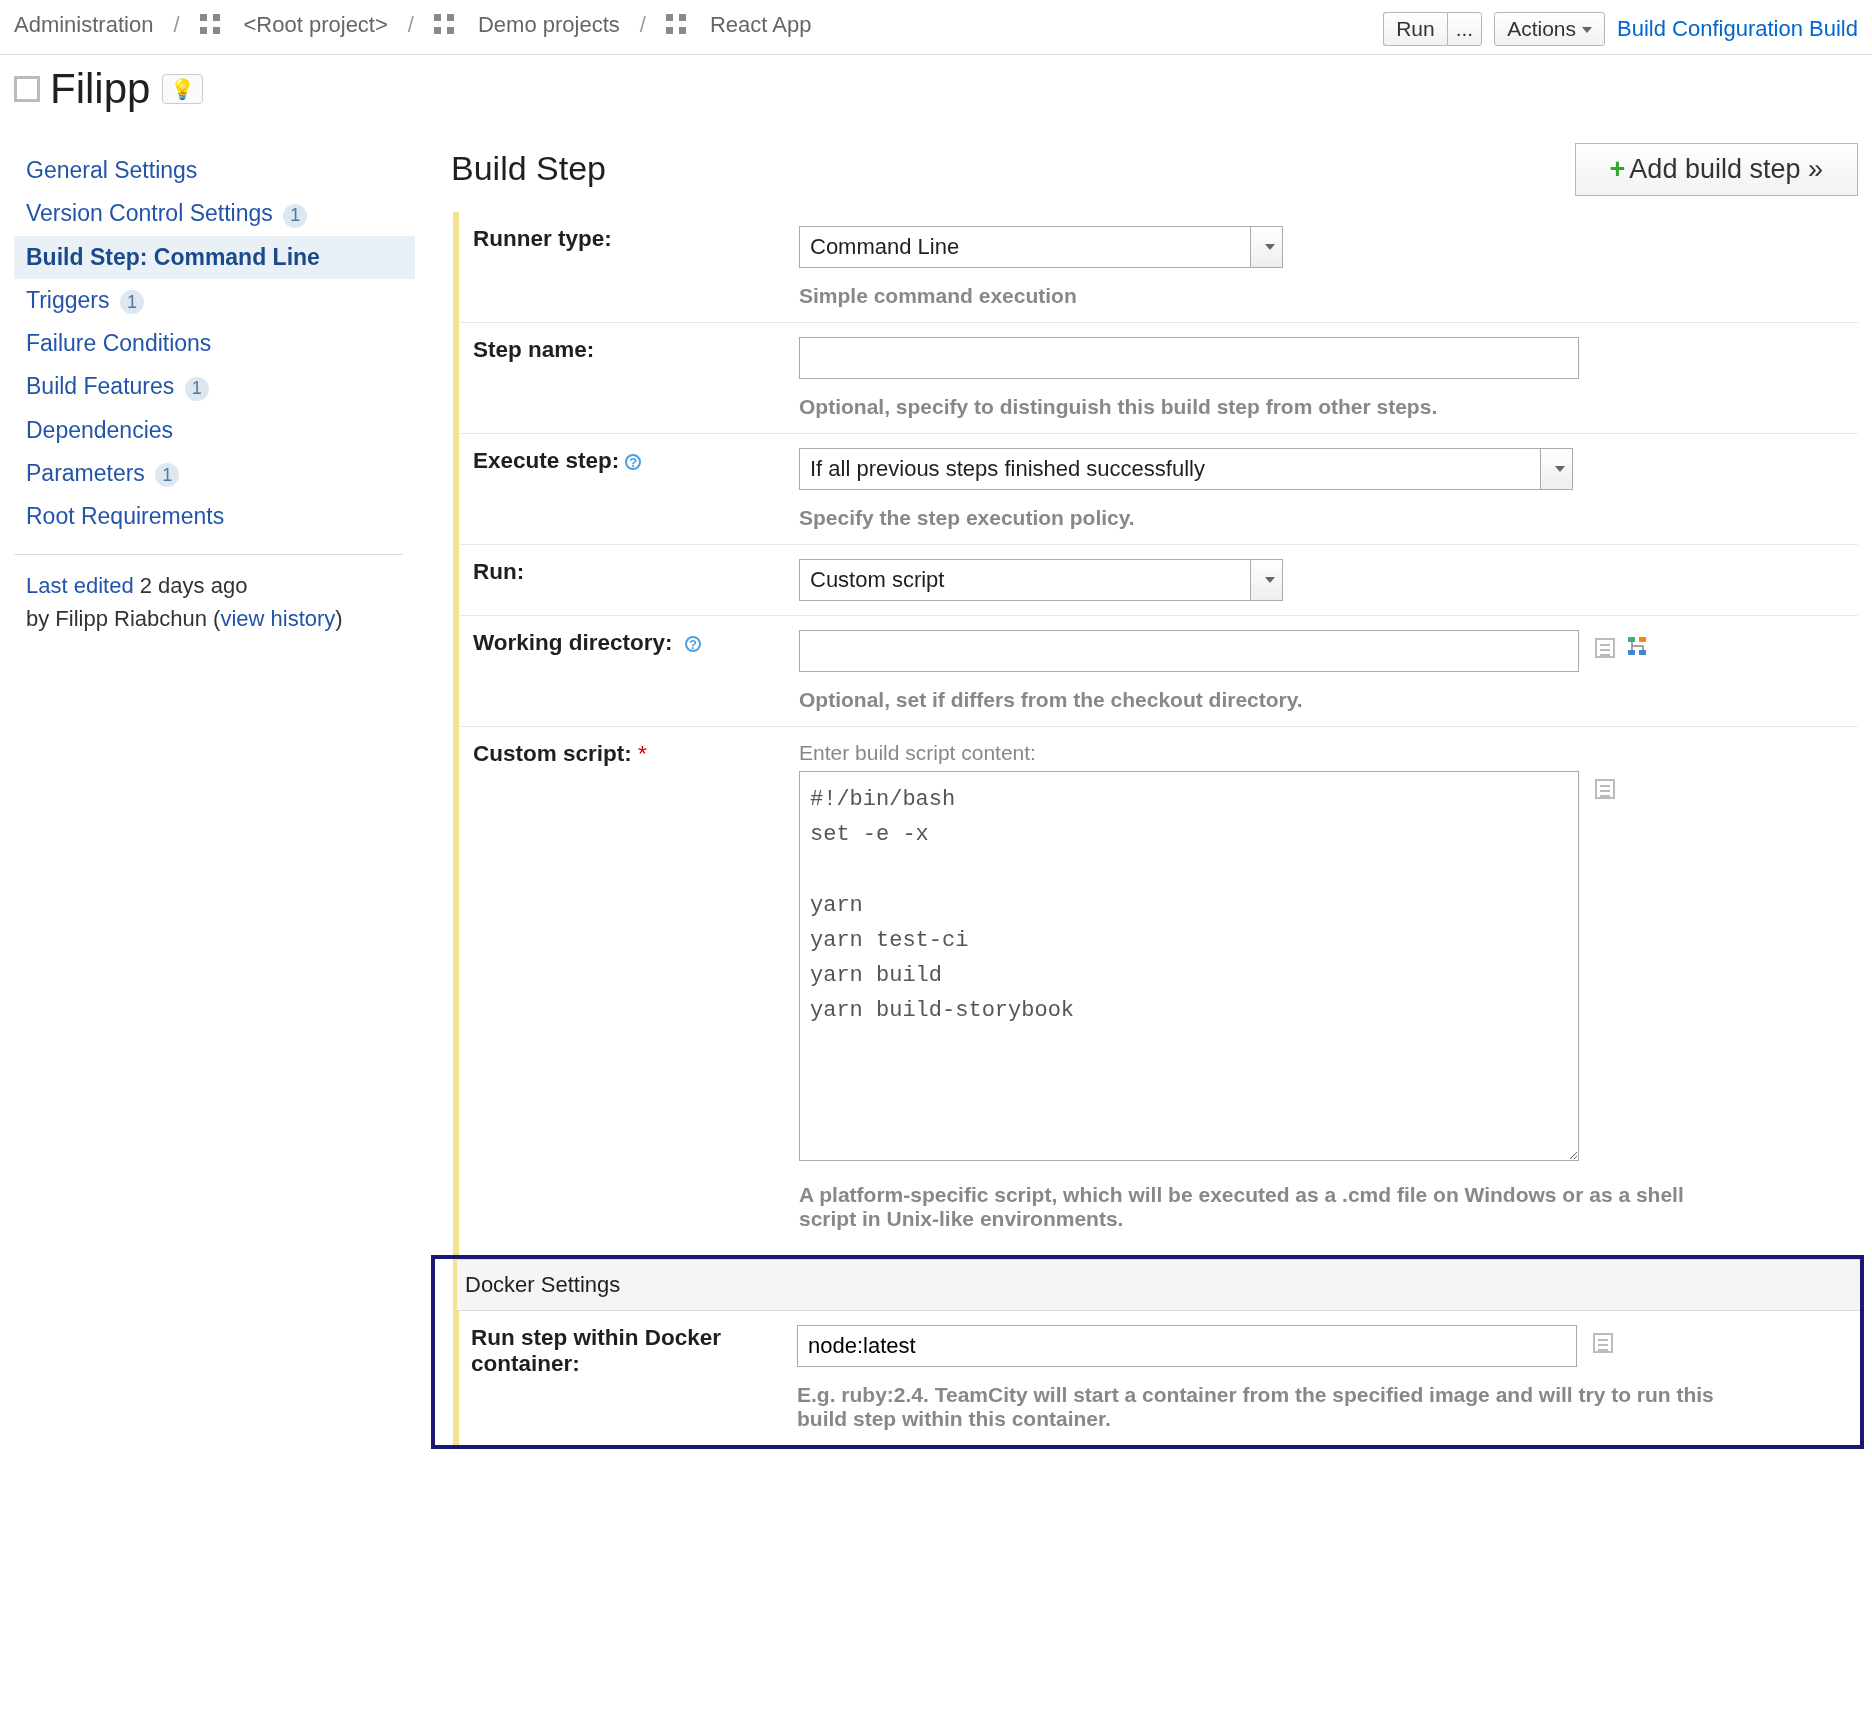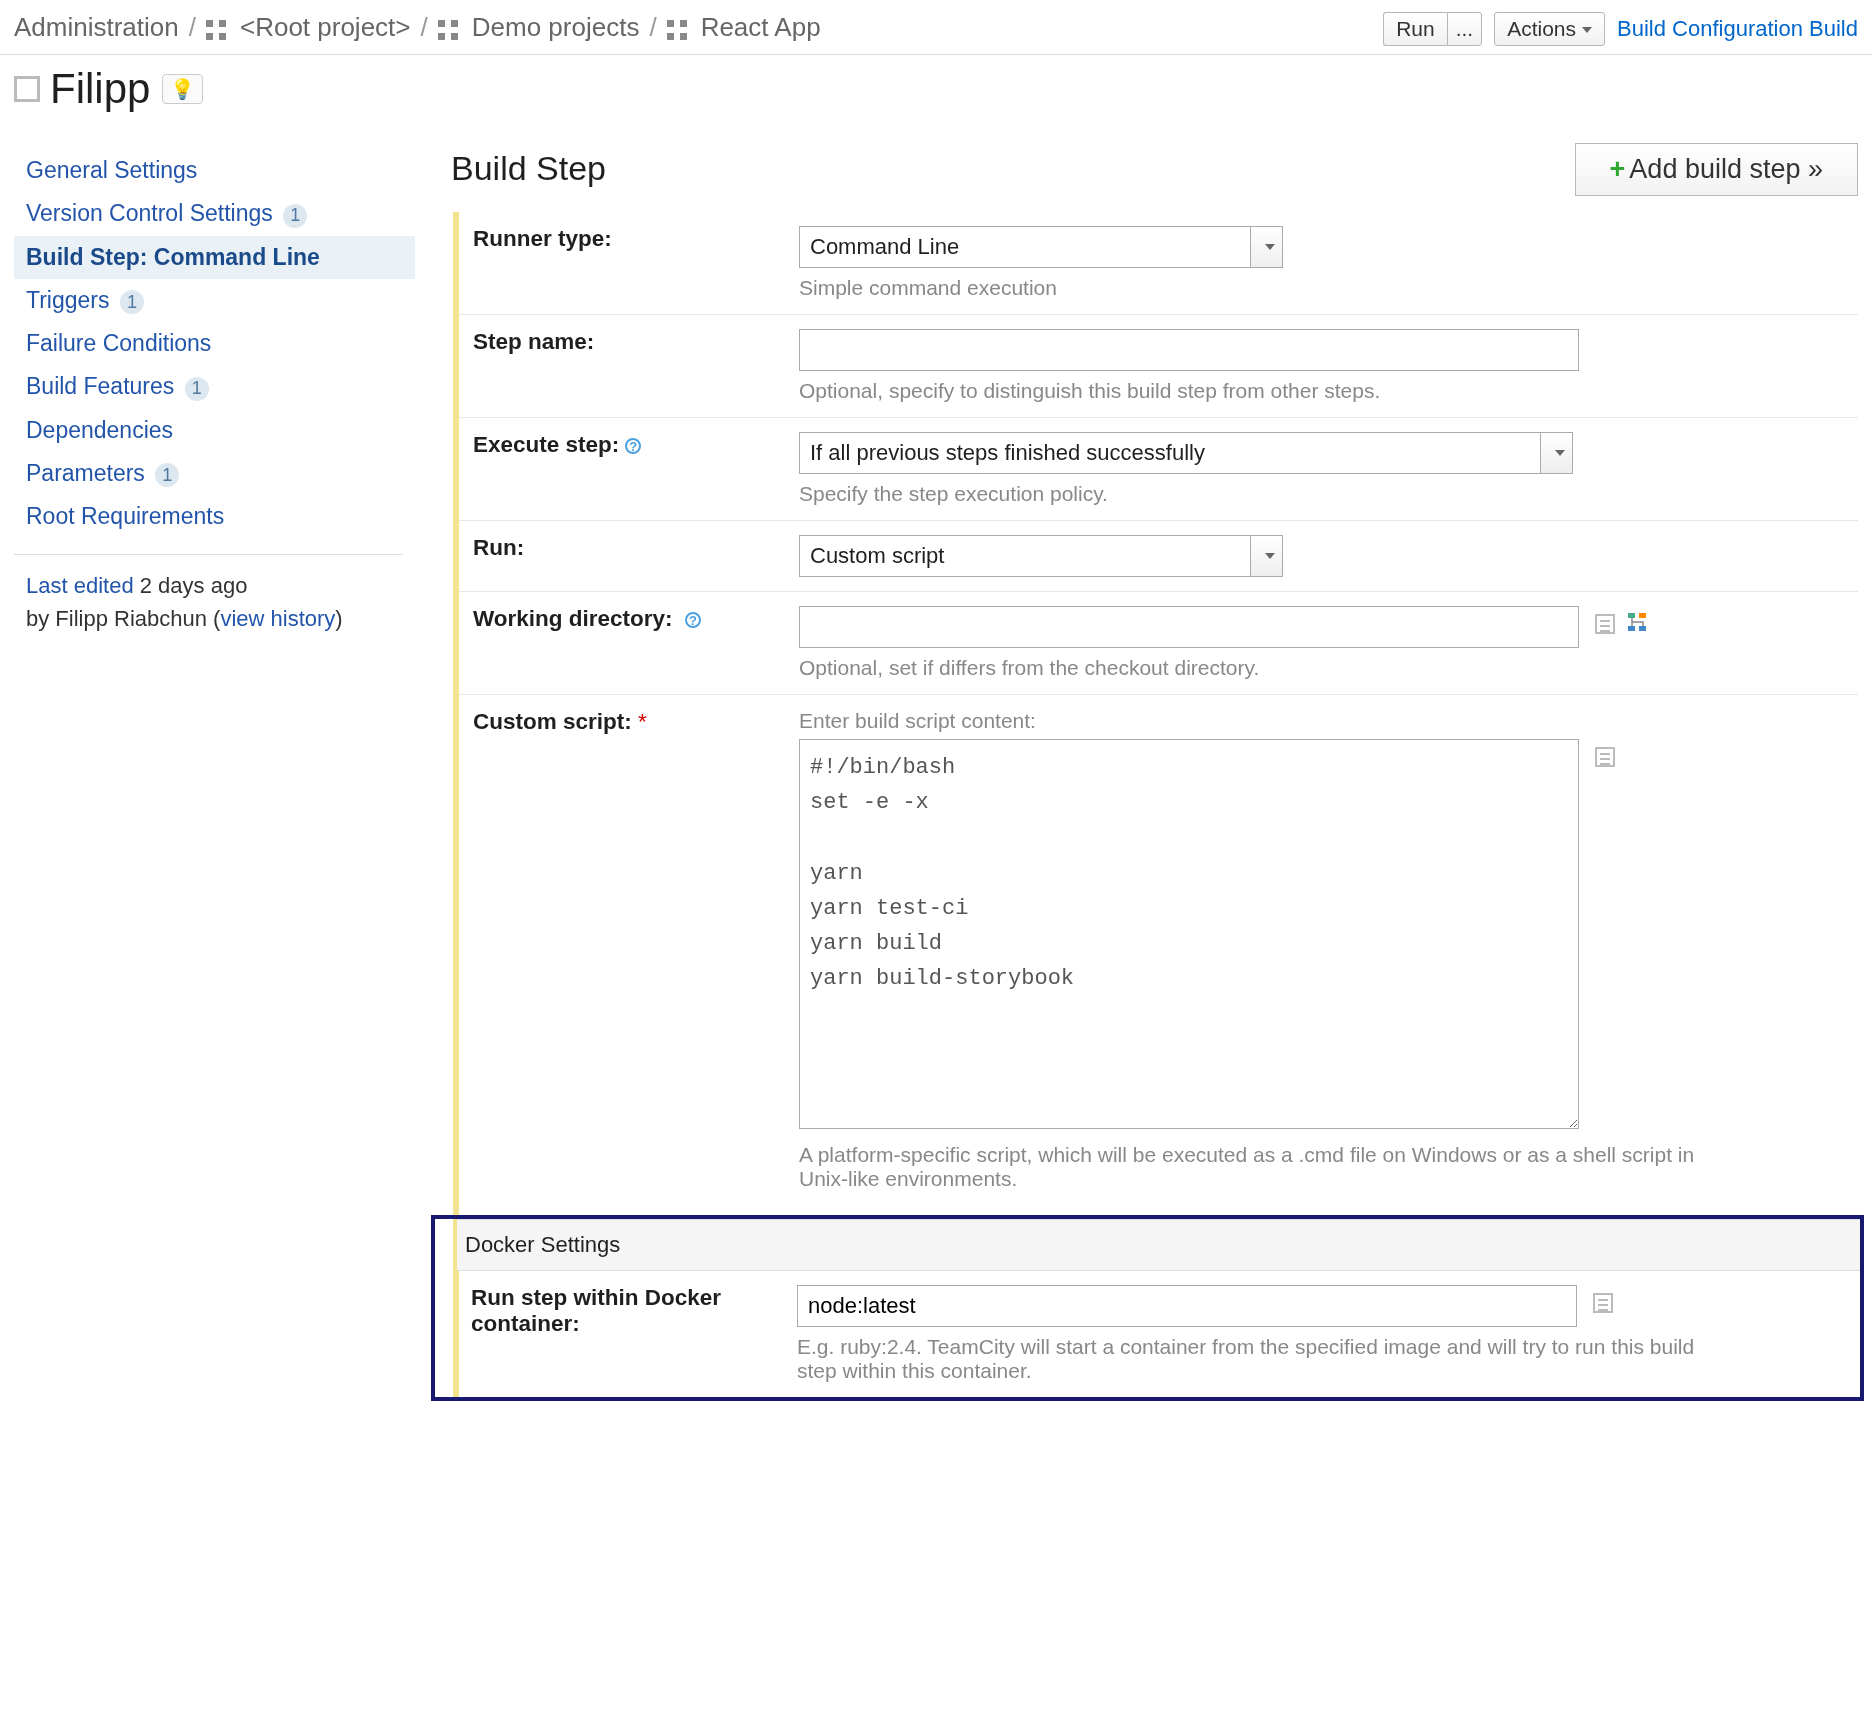--- a/index.html
+++ b/index.html
@@ -7,21 +7,21 @@
     margin: 0;
     font-family: -apple-system, BlinkMacSystemFont, "Segoe UI", Arial, sans-serif;
     font-size: 22px;
     color: #1f1f1f;
     background: #ffffff;
   }
   .page { width: 1872px; }
 
   
   .header { border-bottom: 1px solid #ddd; padding: 12px 14px 8px 14px; display:flex; align-items:flex-start; justify-content: space-between;}
-  .breadcrumbs { display:flex; align-items:center; gap: 10px; color:#666; font-size:26px; }
+  .breadcrumbs { display:flex; align-items:flex-start; gap: 20px; color:#666; font-size:22px; }
   .breadcrumbs a { color:#666; text-decoration:none; }
   .proj-grid { display:inline-block; width:20px; height:20px; position:relative; margin-right:4px; top:2px;}
   .proj-grid::before, .proj-grid::after { content:""; position:absolute; background:#888;}
   .proj-grid b { display:block; width:7px; height:7px; background:#888; position:absolute;}
   .proj-grid b:nth-child(1){top:0;left:0;}
   .proj-grid b:nth-child(2){top:0;right:0;}
   .proj-grid b:nth-child(3){bottom:0;left:0;}
   .proj-grid b:nth-child(4){bottom:0;right:0;}
   .sep { color:#999; }
 
@@ -58,21 +58,21 @@
   .row { display:flex; border-bottom:1px solid #e8e8e8; padding: 14px 0;}
   .row.noborder { border-bottom:none;}
   .lbl { width: 340px; padding-left: 14px; font-weight:bold; font-size:22.5px;}
   .lbl .req { color:#cc0000; font-weight:normal;}
   .fld { flex:1; padding-right:10px;}
   .fld input[type=text] { width:780px; padding:7px 10px; font-size:22px; border:1px solid #aaa;}
   .sel { display:inline-flex; align-items:stretch; border:1px solid #aaa; }
   .sel span.selval { padding:7px 10px; font-size:22px; min-width:450px; display:inline-block;}
   .sel .drop { width:32px; border-left:1px solid #aaa; background:linear-gradient(#fff,#eee); display:flex; align-items:center; justify-content:center;}
   .sel.wide span.selval { min-width:740px;}
-  .hint { color:#888; font-size:21px; margin-top:8px;}
+  .hint { color:#888; font-size:21px; margin-top:16px;font-weight:bold;}
   .hint-inline { color:#888; font-size:21px; margin-bottom:6px;}
   .info-ic { display:inline-block; width:16px; height:16px; border:2px solid #4aa0e0; border-radius:50%; color:#4aa0e0; font-size:13px; text-align:center; line-height:14px; font-weight:bold; margin-left:6px; vertical-align:middle;}
   textarea.script { width:780px; height:390px; font-family: "Courier New", monospace; font-size:22px; padding:10px; border:1px solid #aaa; resize:both; line-height:1.6; color:#555;}
   .side-ic { display:inline-block; width:20px; height:20px; border:2px solid #bbb; margin-left:10px; vertical-align:top; margin-top:8px; position:relative;}
   .side-ic::after { content:""; position:absolute; left:3px; right:3px; top:4px; height:2px; background:#bbb; box-shadow: 0 5px 0 #bbb, 0 10px 0 #bbb;}
   .tree-ic { width:22px; height:22px; display:inline-block; vertical-align:top; margin-left:6px; margin-top:6px; position:relative;}
   .tree-ic svg { display:block;}
 
   .section-head { background:#f5f5f5; border-top:1px solid #ddd; border-bottom:1px solid #ddd; padding:12px 8px; font-size:22px;}
   .highlight-box { border:4px solid #191970; padding:0; margin-top:10px; margin-left:-28px; margin-right:-6px;}

